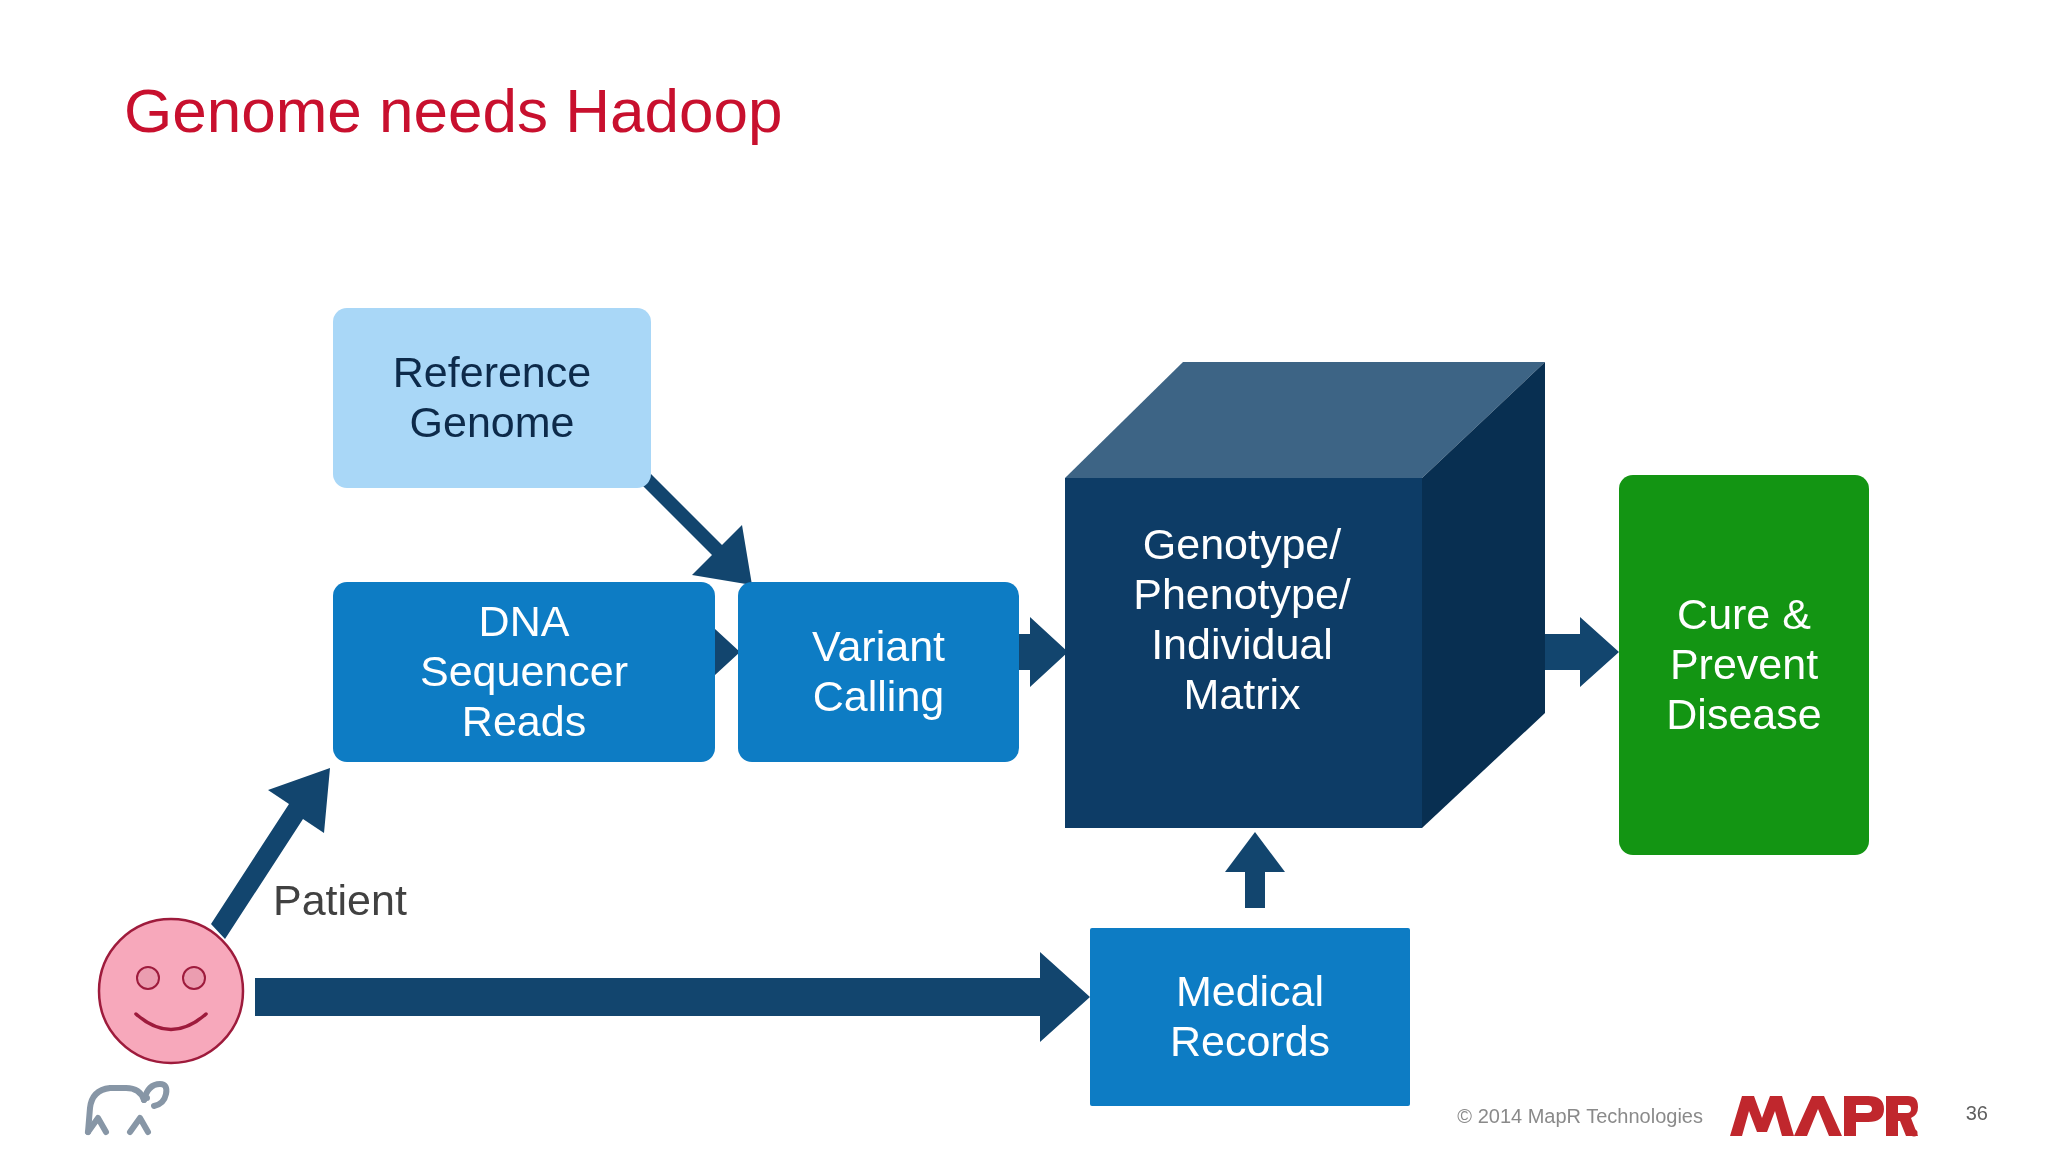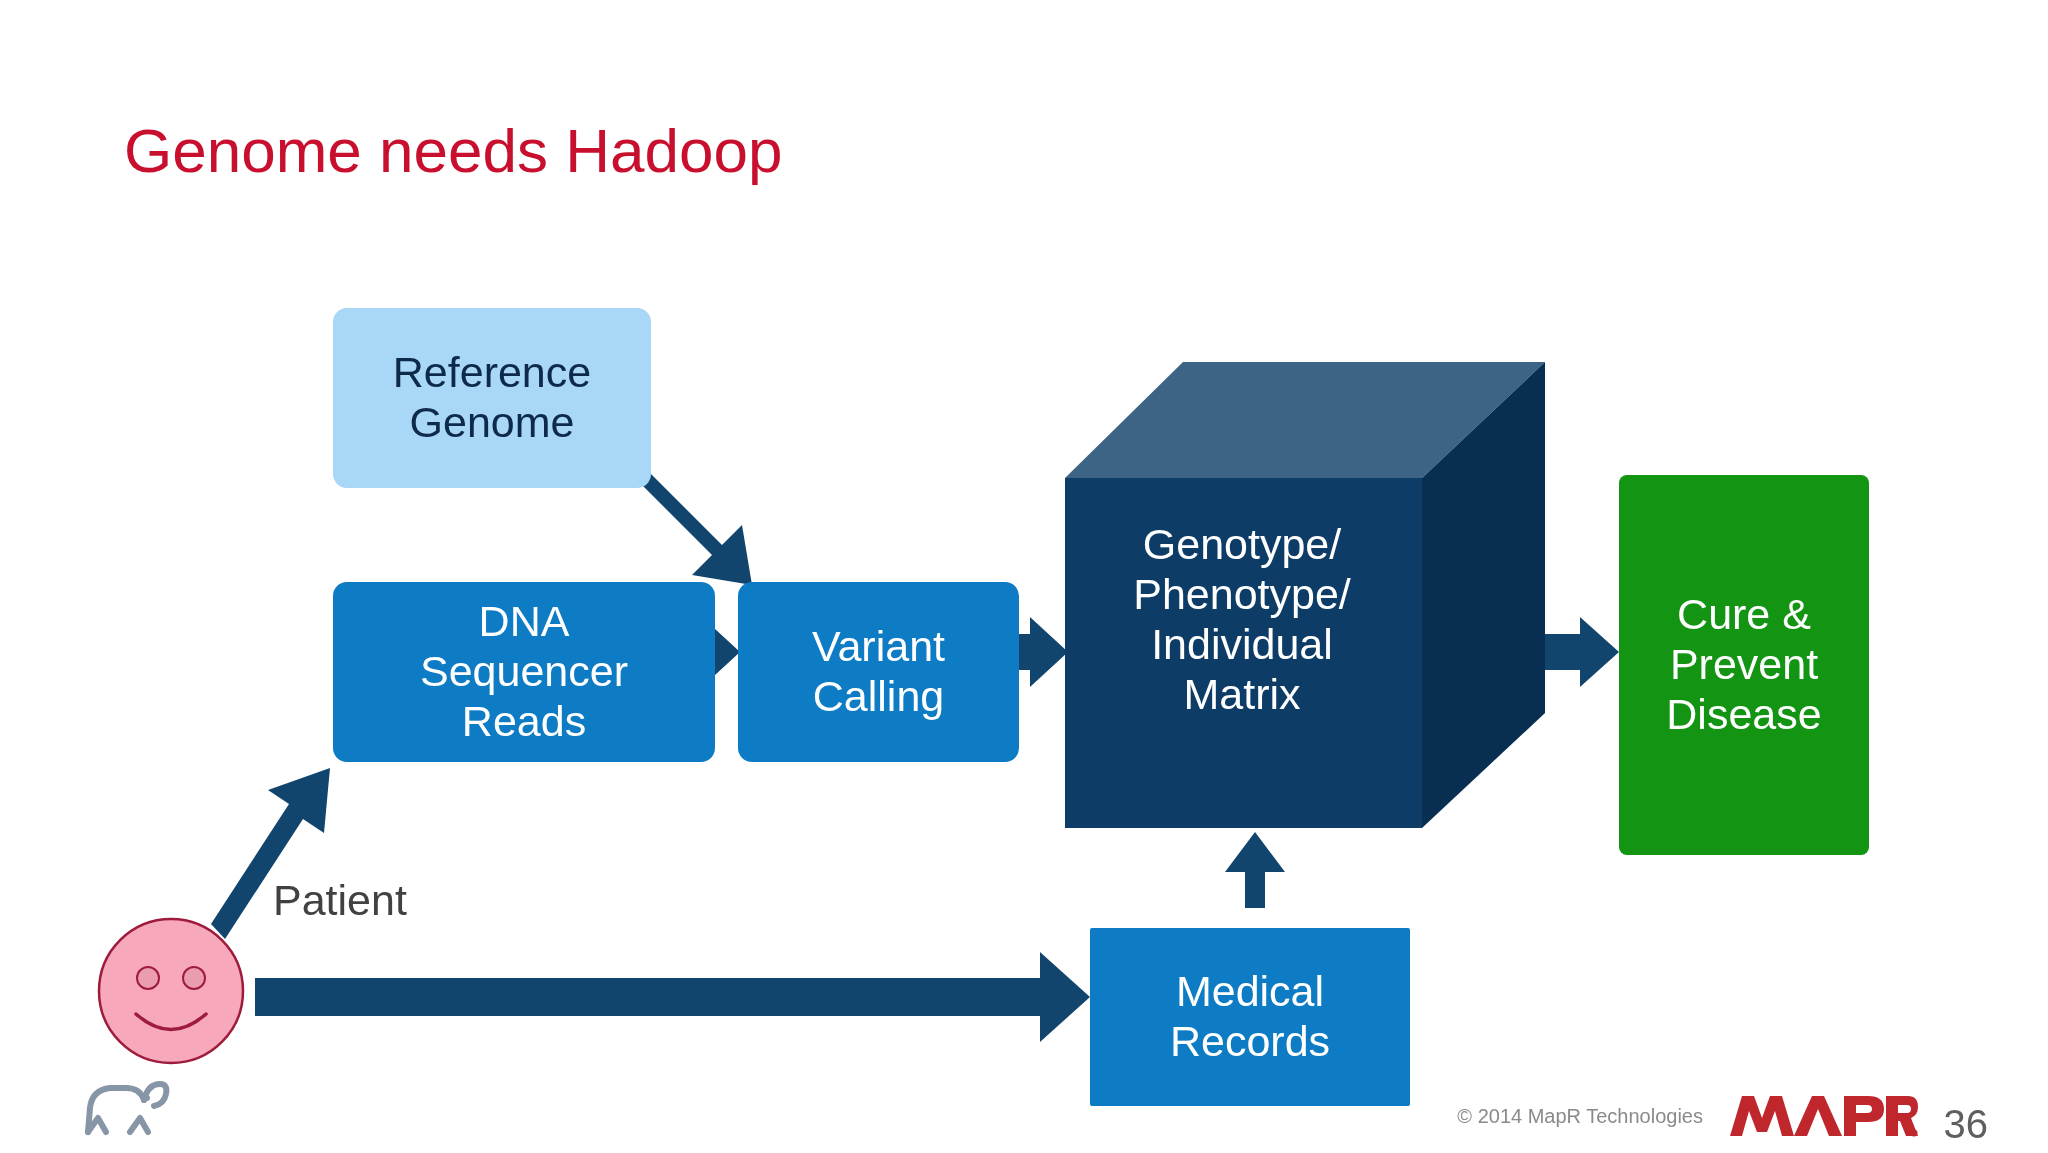--- a/index.html
+++ b/index.html
@@ -20,21 +20,20 @@
   #slide-title {
     position: absolute;
     left: 124px;
     top: 78px;
     font-size: 62px;
     line-height: 1.05;
     color: #c8102e;
     font-weight: 400;
     letter-spacing: 0px;
     white-space: nowrap;
-    margin-top: 40px;
   }
 
   
   #diagram {
     position: absolute;
     left: 0;
     top: 0;
     width: 2048px;
     height: 1153px;
   }
@@ -85,21 +84,21 @@
     background: #0d7cc4;
     border-radius: 2px;
     color: #ffffff;
     font-size: 43px;
   }
 
   
   #node-cure-prevent-disease {
     left: 1619px; top: 455px;  width: 250px; height: 380px;
     background: #139513;
-    border-radius: 8px;
+    border-radius: 14px;
     color: #ffffff;
     font-size: 43px;
   }
 
   
   #node-genotype-cube {
     position: absolute;
     left: 1065px;
     top: 358px;
     width: 480px;
@@ -139,21 +138,21 @@
     font-size: 20px;
     color: #8a8a8a;
     white-space: nowrap;
     text-align: right;
   }
   #mapr-logo { position: absolute; right: 130px; top: 1092px; width: 190px; height: 48px; }
   #slide-number {
     position: absolute;
     right: 60px;
     top: 1102px;
-    font-size: 40px;
+    font-size: 20px;
     color: #5f5f5f;
   }
 </style>
 </head>
 <body>
 
 <div id="slide-title">Genome needs Hadoop</div>
 
 <svg id="diagram" viewBox="0 0 2048 1153" xmlns="http://www.w3.org/2000/svg">
   <defs></defs>

